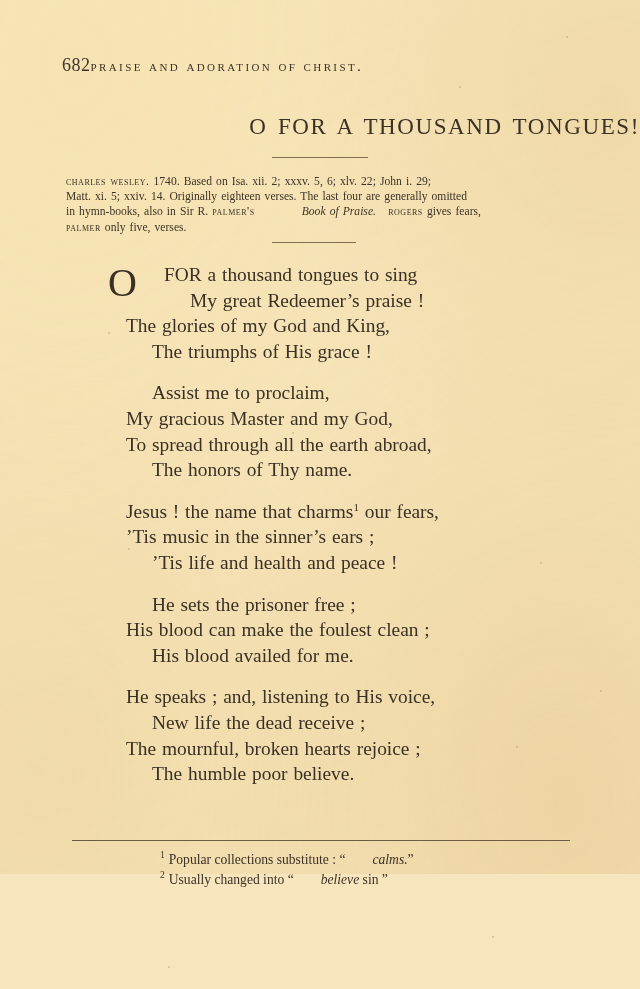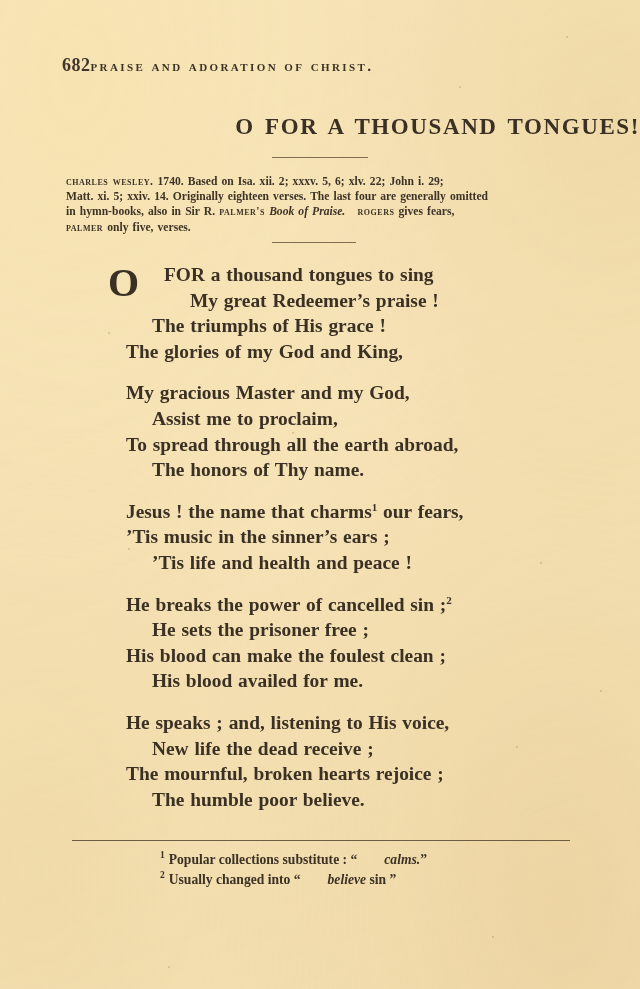--- a/index.html
+++ b/index.html
@@ -25,23 +25,22 @@
       radial-gradient(ellipse at 88% 92%, rgba(222,196,150,0.30), rgba(222,196,150,0) 46%),
       radial-gradient(ellipse at 95% 12%, rgba(226,201,155,0.26), rgba(226,201,155,0) 38%),
       radial-gradient(ellipse at 6% 88%, rgba(228,205,160,0.22), rgba(228,205,160,0) 40%),
       linear-gradient(160deg, rgba(255,252,236,0.35), rgba(236,214,170,0.18));
     mix-blend-mode: multiply;
     opacity: .85;
   }
   .page {
     position: relative;
     width: 640px;
-    height: 989px;
+    height: 874px;
     box-sizing: border-box;
-    font-weight: bold;
   }
 
   
   .running-head {
     position: absolute;
     top: 55px;
     left: 62px;
     right: 62px;
     display: flex;
     align-items: baseline;
@@ -99,21 +98,21 @@
     line-height: 15.2px;
     color: #3d3327;
     text-align: justify;
     word-spacing: 1.2px;
   }
   .attribution .sc {
     font-variant: small-caps;
     text-transform: lowercase;
     letter-spacing: .5px;
   }
-  .attribution .it { font-style: italic; }
+  .attribution .it { font-style: italic; margin-left: 43px; }
   .attribution .ln { display: block; white-space: nowrap; }
   .attribution .ln:last-child { white-space: normal; }
 
   
   .hymn-body {
     position: absolute;
     top: 262px;
     left: 110px;
     width: 420px;
     font-size: 19.4px;
@@ -217,36 +216,35 @@
       <span>only five, verses.</span>
     </span>
   </div>
   <div class="rule-short rule-attrib"></div>
 
   <div class="hymn-body" id="hymn-body">
       <div class="stanza stanza-first">
         <span class="dropcap">O</span>
         <div class="line line-1"><span>FOR a thousand tongues to sing</span></div>
         <div class="line line-2 indent"><span>My great Redeemer’s praise !</span></div>
+        <div class="line line-3"><span>The glories of my God and King,</span></div>
         <div class="line line-4 indent"><span>The triumphs of His grace !</span></div>
-        <div class="line line-3"><span>The glories of my God and King,</span></div>
-      </div>
-      <div class="stanza">
+      </div>
+      <div class="stanza">
+        <div class="line line-2 indent"><span>Assist me to proclaim,</span></div>
         <div class="line line-1"><span>My gracious Master and my God,</span></div>
-        <div class="line line-2 indent"><span>Assist me to proclaim,</span></div>
         <div class="line line-3"><span>To spread through all the earth abroad,</span></div>
         <div class="line line-4 indent"><span>The honors of Thy name.</span></div>
       </div>
       <div class="stanza">
         <div class="line line-1"><span>Jesus ! the name that charms</span><sup>1</sup><span> our fears,</span></div>
         <div class="line line-3"><span>’Tis music in the sinner’s ears ;</span></div>
         <div class="line line-4 indent"><span>’Tis life and health and peace !</span></div>
       </div>
       <div class="stanza">
-        <div class="line line-1"><span>He breaks the power of cancelled sin ;</span><sup>2</sup></div>
         <div class="line line-2 indent"><span>He sets the prisoner free ;</span></div>
         <div class="line line-3"><span>His blood can make the foulest clean ;</span></div>
         <div class="line line-4 indent"><span>His blood availed for me.</span></div>
       </div>
       <div class="stanza">
         <div class="line line-1"><span>He speaks ; and, listening to His voice,</span></div>
         <div class="line line-2 indent"><span>New life the dead receive ;</span></div>
         <div class="line line-3"><span>The mournful, broken hearts rejoice ;</span></div>
         <div class="line line-4 indent"><span>The humble poor believe.</span></div>
       </div>

